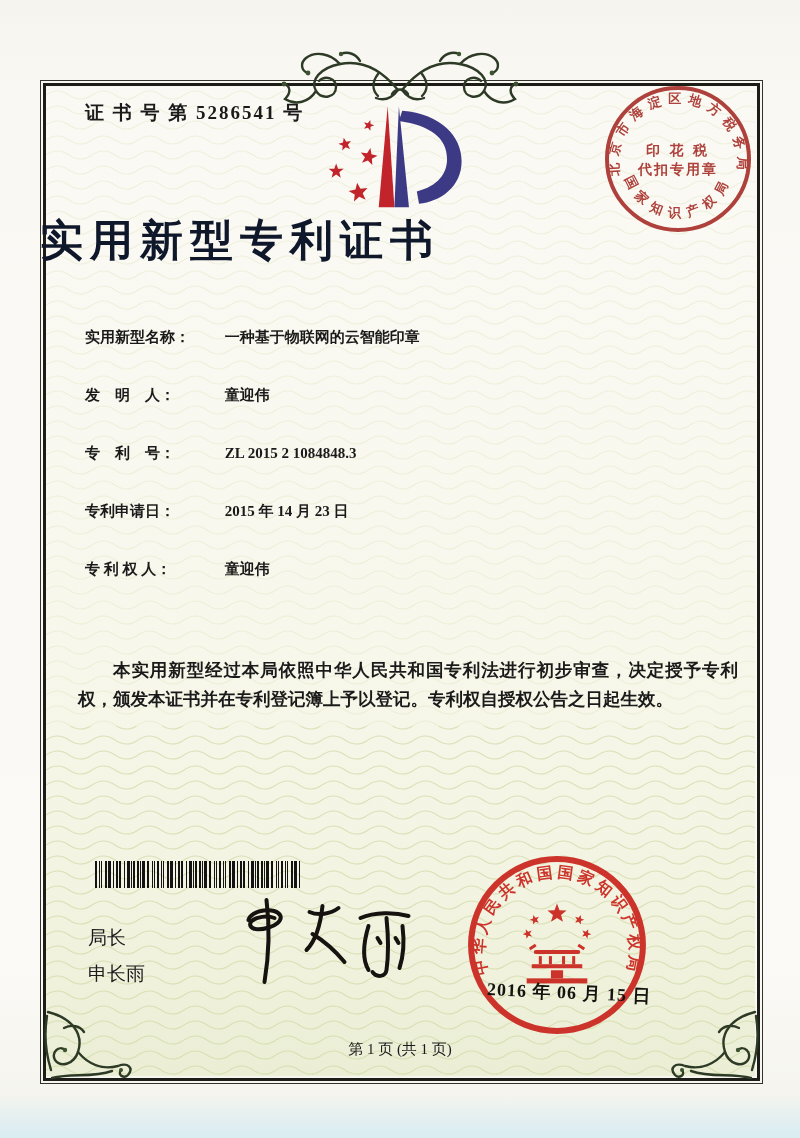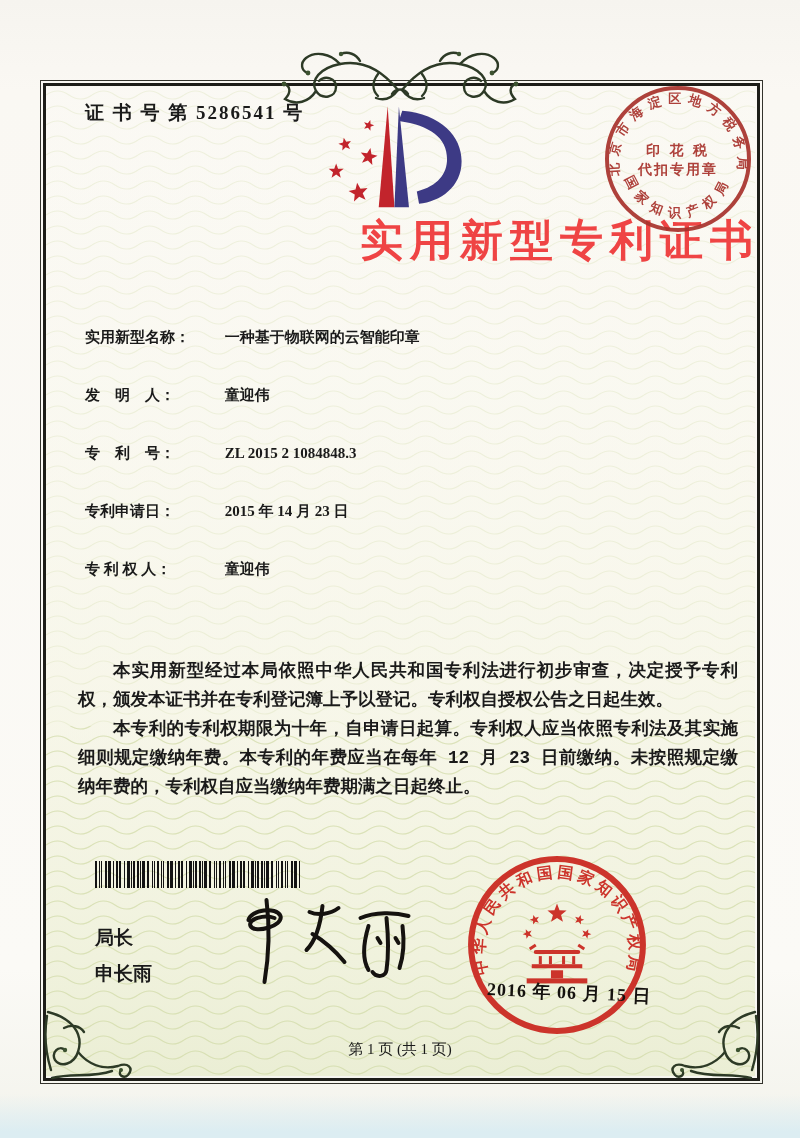--- a/index.html
+++ b/index.html
@@ -15,32 +15,32 @@
     border:1.5px solid #33332c;z-index:1;
   }
   .frame-inner{
     position:absolute;left:2px;top:2px;right:2px;bottom:2px;
     border:3px solid #1d1d18;
   }
   
   #watermark{left:46px;top:86px;z-index:0;}
   
   .cert-number{left:85px;top:100px;font-size:19px;font-weight:700;letter-spacing:2px;z-index:3;}
-  .title{left:40px;top:212px;width:720px;text-align:right;font-size:43px;font-weight:700;
-         letter-spacing:7px;color:#ef4444;z-index:3;}
+  .title{left:40px;top:212px;width:720px;text-align:left;font-size:43px;font-weight:700;
+         letter-spacing:7px;color:#0f172a;z-index:3;}
   .fields{left:85px;top:328px;width:630px;z-index:3;}
   .field-row{height:22px;margin-bottom:36px;font-size:15px;font-weight:700;white-space:nowrap;}
   .field-label{display:inline-block;min-width:136px;}
   .field-value{display:inline-block;}
   .paragraphs{left:78px;top:657px;width:660px;z-index:3;font-size:17.5px;line-height:29px;
               text-align:justify;font-weight:600;font-family:Liberation Mono, monospace;}
   .paragraphs p{margin:0;text-indent:2em;}
   .barcode-wrap{left:95px;top:861px;width:215px;height:27px;z-index:3;font-size:0;}
   .barcode-wrap span{display:inline-block;height:100%;background:#131313;vertical-align:top;}
-  .signer{left:95px;top:920px;z-index:3;font-size:19px;font-weight:700;line-height:36px;}
+  .signer{left:88px;top:920px;z-index:3;font-size:19px;font-weight:400;line-height:36px;}
   #signature{left:212px;top:890px;z-index:3;}
   #logo{left:325px;top:103px;z-index:3;}
   #tax-seal{left:600px;top:81px;z-index:4;opacity:.92;}
   #office-seal{left:463px;top:851px;z-index:3;opacity:.95;}
   .seal-date{left:487px;top:981px;width:180px;z-index:4;font-size:18px;font-weight:700;
              letter-spacing:1px;color:#15120f;transform:rotate(2.5deg);white-space:nowrap;}
   .footer{left:40px;top:1040px;width:720px;text-align:center;font-size:15px;font-weight:400;z-index:3;}
   #ornament-top{left:268px;top:46px;z-index:2;}
   #corner-bl{left:42px;top:1008px;z-index:2;}
   #corner-br{left:659px;top:1008px;z-index:2;}
@@ -173,21 +173,20 @@
     <span class="field-value">2015 年 14 月 23 日</span>
   </div>
   <div class="field-row">
     <span class="field-label">专 利 权 人：</span>
     <span class="field-value">童迎伟</span>
   </div>
 </div>
 
 <div class="abs paragraphs">
   <p>本实用新型经过本局依照中华人民共和国专利法进行初步审查，决定授予专利权，颁发本证书并在专利登记簿上予以登记。专利权自授权公告之日起生效。</p>
-  <p>本专利的专利权期限为十年，自申请日起算。专利权人应当依照专利法及其实施细则规定缴纳年费。本专利的年费应当在每年 12 月 23 日前缴纳。未按照规定缴纳年费的，专利权自应当缴纳年费期满之日起终止。</p>
 </div>
 
 <div class="abs barcode-wrap"><span style="width: 2px; margin-right: 2px;"></span><span style="width: 1px; margin-right: 1px;"></span><span style="width: 1px; margin-right: 3px;"></span><span style="width: 2px; margin-right: 1px;"></span><span style="width: 3px; margin-right: 2px;"></span><span style="width: 1px; margin-right: 2px;"></span><span style="width: 2px; margin-right: 1px;"></span><span style="width: 2px; margin-right: 3px;"></span><span style="width: 1px; margin-right: 2px;"></span><span style="width: 3px; margin-right: 1px;"></span><span style="width: 1px; margin-right: 1px;"></span><span style="width: 2px; margin-right: 2px;"></span><span style="width: 2px; margin-right: 1px;"></span><span style="width: 1px; margin-right: 1px;"></span><span style="width: 3px; margin-right: 2px;"></span><span style="width: 2px; margin-right: 3px;"></span><span style="width: 1px; margin-right: 1px;"></span><span style="width: 1px; margin-right: 2px;"></span><span style="width: 2px; margin-right: 2px;"></span><span style="width: 1px; margin-right: 1px;"></span><span style="width: 1px; margin-right: 3px;"></span><span style="width: 2px; margin-right: 1px;"></span><span style="width: 3px; margin-right: 2px;"></span><span style="width: 1px; margin-right: 2px;"></span><span style="width: 2px; margin-right: 1px;"></span><span style="width: 2px; margin-right: 3px;"></span><span style="width: 1px; margin-right: 2px;"></span><span style="width: 3px; margin-right: 1px;"></span><span style="width: 1px; margin-right: 1px;"></span><span style="width: 2px; margin-right: 2px;"></span><span style="width: 2px; margin-right: 1px;"></span><span style="width: 1px; margin-right: 1px;"></span><span style="width: 3px; margin-right: 2px;"></span><span style="width: 2px; margin-right: 3px;"></span><span style="width: 1px; margin-right: 1px;"></span><span style="width: 1px; margin-right: 2px;"></span><span style="width: 2px; margin-right: 2px;"></span><span style="width: 1px; margin-right: 1px;"></span><span style="width: 1px; margin-right: 3px;"></span><span style="width: 2px; margin-right: 1px;"></span><span style="width: 3px; margin-right: 2px;"></span><span style="width: 1px; margin-right: 2px;"></span><span style="width: 2px; margin-right: 1px;"></span><span style="width: 2px; margin-right: 3px;"></span><span style="width: 1px; margin-right: 2px;"></span><span style="width: 3px; margin-right: 1px;"></span><span style="width: 1px; margin-right: 1px;"></span><span style="width: 2px; margin-right: 2px;"></span><span style="width: 2px; margin-right: 1px;"></span><span style="width: 1px; margin-right: 1px;"></span><span style="width: 3px; margin-right: 2px;"></span><span style="width: 2px; margin-right: 3px;"></span><span style="width: 1px; margin-right: 1px;"></span><span style="width: 1px; margin-right: 2px;"></span><span style="width: 2px; margin-right: 2px;"></span><span style="width: 1px; margin-right: 1px;"></span><span style="width: 1px; margin-right: 3px;"></span><span style="width: 2px; margin-right: 1px;"></span><span style="width: 3px; margin-right: 2px;"></span><span style="width: 1px; margin-right: 2px;"></span></div>
 
 <div class="abs signer">
   <div>局长</div>
   <div>申长雨</div>
 </div>
 
 <svg id="signature" class="abs" width="215" height="100" viewBox="0 0 210 100">

